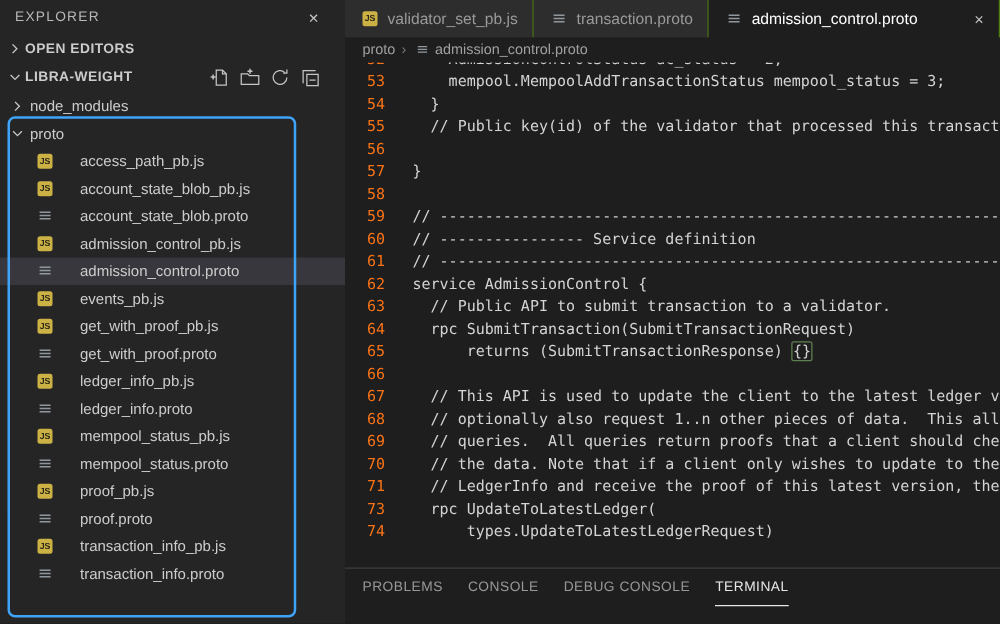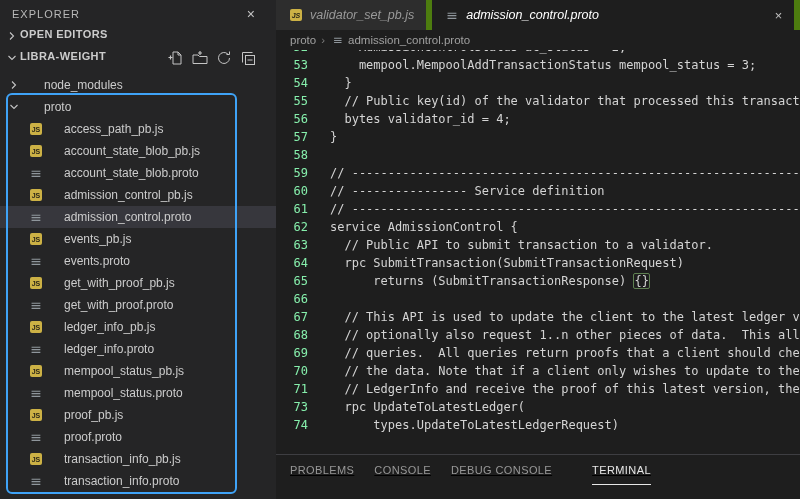--- a/index.html
+++ b/index.html
@@ -3,62 +3,62 @@
 <meta charset="utf-8">
 <style>
   html,body{margin:0;padding:0;}
   body{width:800px;height:499px;overflow:hidden;background:#1e1e1e;font-family:"Liberation Sans","DejaVu Sans",sans-serif;}
   .app{display:flex;width:800px;height:499px;}
 
   
   .sidebar{width:276px;flex:0 0 276px;background:#252526;color:#cccccc;position:relative;overflow:hidden;}
   .sb-header{height:28px;display:flex;align-items:center;padding:0 20px 0 12px;font-size:11px;letter-spacing:1px;color:#b8b8b8;}
   .sb-close{margin-left:auto;font-size:14px;color:#c5c5c5;cursor:pointer;line-height:1;}
-  .sb-section{height:22px;display:flex;align-items:flex-start;font-size:11px;font-weight:700;color:#cccccc;letter-spacing:.4px;padding-left:4px;}
+  .sb-section{height:22px;display:flex;align-items:center;font-size:11px;font-weight:700;color:#cccccc;letter-spacing:.4px;padding-left:4px;}
   .sb-section.workspace{height:24px;}
   .sb-actions{margin-left:auto;display:flex;gap:8px;padding-right:20px;}
   .icon-btn{width:16px;height:16px;display:flex;align-items:center;justify-content:center;cursor:pointer;}
   .chevron{width:16px;height:16px;display:flex;align-items:center;justify-content:center;flex:0 0 16px;}
   .chevron.expanded svg{transform:rotate(90deg);}
   .tree-row{height:22px;display:flex;align-items:center;cursor:pointer;font-size:12px;white-space:nowrap;}
-  .folder-row{padding-left:6px;gap:20px;}
+  .folder-row{padding-left:6px;}
   .folder-label{margin-left:2px;}
   .file-row{padding-left:28px;}
   .file-row.selected{background:#37373d;}
   .file-label{margin-left:20px;}
   .file-icon{width:16px;height:16px;flex:0 0 16px;display:flex;align-items:center;justify-content:center;}
   .file-icon[data-icon="js"]::before{content:"JS";display:flex;align-items:center;justify-content:center;width:12px;height:12px;background:#ccb145;border-radius:2px;color:#2a2618;font-size:7px;font-weight:700;}
   .file-icon[data-icon="proto"]::before{content:"≡";color:#8f969c;font-size:14px;line-height:1;font-family:"DejaVu Sans",sans-serif;}
   .annotation-box{position:absolute;left:6px;top:93px;width:227px;height:397px;border:2px solid #3fa3f7;border-radius:6px;pointer-events:none;z-index:5;}
 
   
   .editor-group{flex:1;min-width:0;display:flex;flex-direction:column;background:#1e1e1e;}
   .tab-bar{height:30px;flex:0 0 30px;background:#252526;display:flex;overflow:hidden;}
-  .tab{display:flex;align-items:center;padding:0 12px;background:#2d2d2d;color:#999999;font-size:12.5px;border-right:6px solid #4d7c0f;cursor:pointer;white-space:nowrap;font-style:italic;}
+  .tab{display:flex;align-items:center;padding:0 12px;background:#2d2d2d;color:#999999;font-size:12.5px;border-right:1px solid #4d7c0f;cursor:pointer;white-space:nowrap;}
   .tab.active{background:#1e1e1e;color:#ffffff;flex:1;}
   .tab-label{margin-left:6px;}
   .tab-close{margin-left:12px;font-size:13px;color:#c0c0c0;cursor:pointer;line-height:1;}
   .tab.active .tab-close{margin-left:auto;}
   .tab-close:empty{display:none;}
   .breadcrumb{height:20px;flex:0 0 20px;display:flex;align-items:center;padding-left:14px;font-size:11.5px;color:#a0a0a0;}
   .breadcrumb .sep{margin:0 5px;color:#7a7a7a;}
   .breadcrumb .file-icon{margin-right:2px;transform:scale(.85);}
   .code-area{flex:1;overflow:hidden;cursor:text;}
   .code-scroll{margin-top:-12px;}
   .code-line{display:flex;height:18px;line-height:18px;font-family:"DejaVu Sans Mono",monospace;font-size:12px;color:#d4d4d4;}
-  .ln{width:32px;flex:0 0 32px;text-align:right;color:#86efac;}
+  .ln{width:32px;flex:0 0 32px;text-align:right;color:#f97316;}
   .ct{padding-left:22px;white-space:pre;}
   .bracket-hl{white-space:pre;align-self:center;height:16px;line-height:14px;border:1px solid #5f8151;border-radius:2px;box-sizing:border-box;}
   .bracket-hl:empty{display:none;}
 
   
   .panel{flex:0 0 44px;border-top:1px solid #3e3e42;background:#1e1e1e;padding-left:14px;}
-  .panel-tabs{display:flex;height:30px;align-items:stretch;text-decoration:underline;}
+  .panel-tabs{display:flex;height:30px;align-items:stretch;}
   .panel-tab{margin-right:20px;font-size:11px;letter-spacing:.4px;color:#989898;cursor:pointer;display:flex;align-items:center;border-bottom:1px solid transparent;box-sizing:border-box;}
-  .panel-tab.active{color:#e7e7e7;border-bottom-color:#e7e7e7;margin-left:20px;}
+  .panel-tab.active{color:#e7e7e7;border-bottom-color:#e7e7e7;}
 </style>
 </head>
 <body>
 
 <div class="app">
 
   <aside class="sidebar">
     <div class="sb-header">
       <span>EXPLORER</span>
       <span class="sb-close">×</span>
@@ -154,24 +154,20 @@
           <div class="tree-row file-row selected">
             <span class="file-icon" data-icon="proto"></span>
             <span class="file-label">admission_control.proto</span>
           </div>
 
           <div class="tree-row file-row">
             <span class="file-icon" data-icon="js"></span>
             <span class="file-label">events_pb.js</span>
           </div>
 
-          <div class="tree-row file-row">
-            <span class="file-icon" data-icon="proto"></span>
-            <span class="file-label">events.proto</span>
-          </div>
 
           <div class="tree-row file-row">
             <span class="file-icon" data-icon="js"></span>
             <span class="file-label">get_with_proof_pb.js</span>
           </div>
 
           <div class="tree-row file-row">
             <span class="file-icon" data-icon="proto"></span>
             <span class="file-label">get_with_proof.proto</span>
           </div>
@@ -224,20 +220,25 @@
   <main class="editor-group">
 
     <div class="tab-bar">
 
         <div class="tab">
           <span class="file-icon" data-icon="js"></span>
           <span class="tab-label">validator_set_pb.js</span>
 
         </div>
 
+        <div class="tab">
+          <span class="file-icon" data-icon="proto"></span>
+          <span class="tab-label">transaction.proto</span>
+
+        </div>
 
         <div class="tab active">
           <span class="file-icon" data-icon="proto"></span>
           <span class="tab-label">admission_control.proto</span>
           <span class="tab-close">×</span>
         </div>
       </div>
 
     <div class="breadcrumb">
       <span>proto</span>
@@ -268,21 +269,20 @@
           </div>
 
           <div class="code-line">
             <span class="ln">55</span>
             <span class="ct">  // Public key(id) of the validator that processed this transaction</span>
 
           </div>
 
           <div class="code-line">
             <span class="ln">56</span>
-            <span class="ct">  bytes validator_id = 4;</span>
 
           </div>
 
           <div class="code-line">
             <span class="ln">57</span>
             <span class="ct">}</span>
 
           </div>
 
           <div class="code-line">

